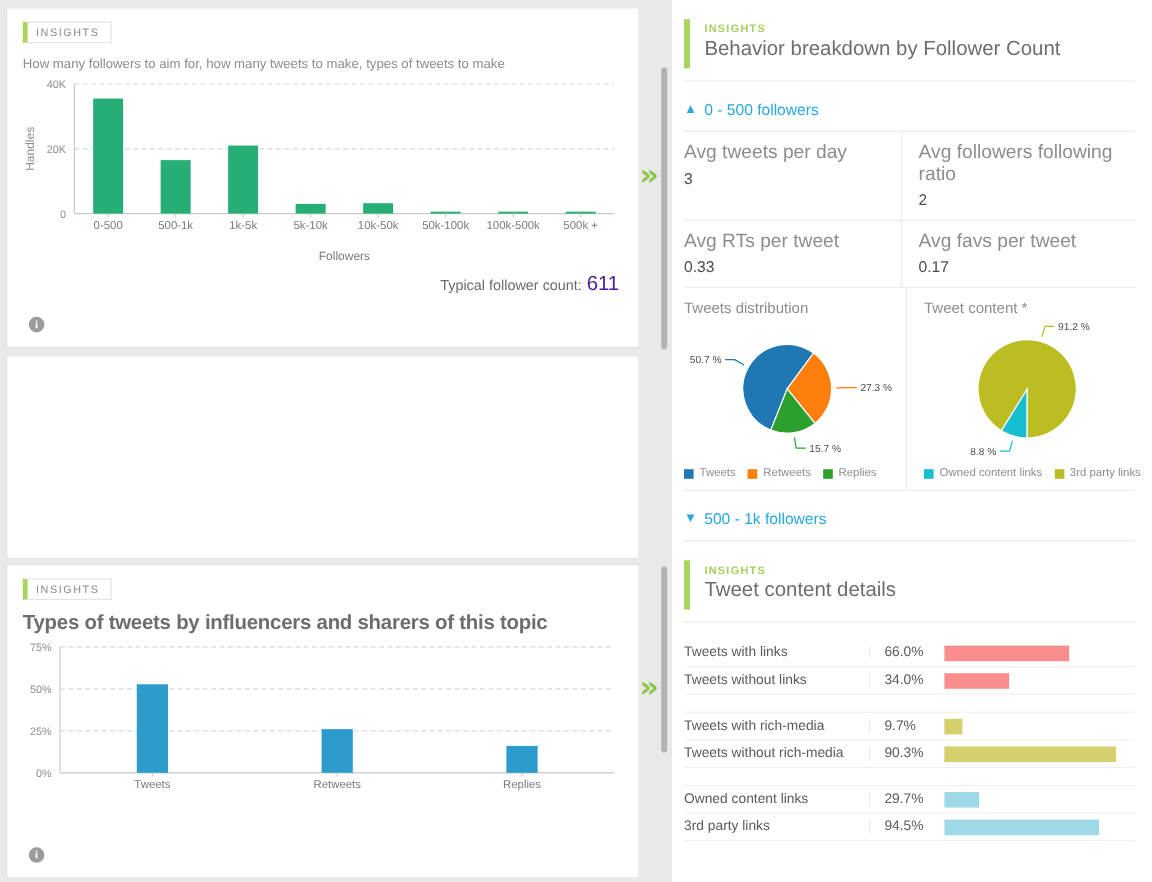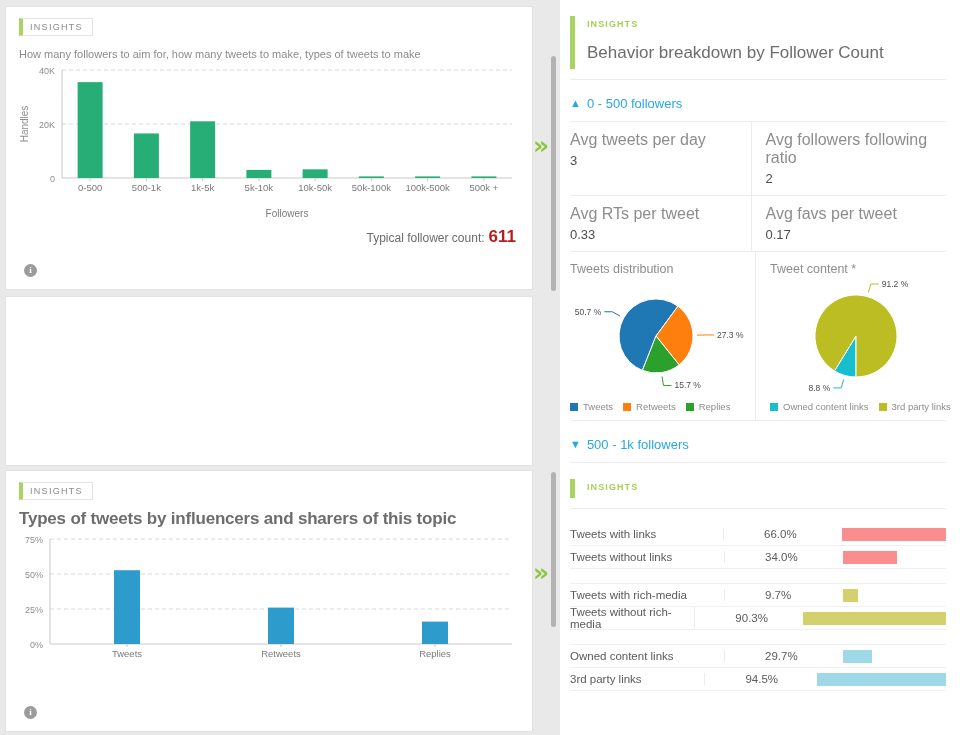--- a/index.html
+++ b/index.html
@@ -62,21 +62,21 @@
     text-align:center; line-height:13px;
   }
 
   
   .chart-wrap { position:relative; }
 
   .typical {
     position:absolute; right:16px; bottom:42px;
     font-size:12px; color:#6b6b6b;
   }
-  .typical b { color:#b91c1c; font-size:17px; font-weight:bold; margin-left:4px;}
+  .typical b { color:#4c1d95; font-size:17px; font-weight:normal; margin-left:4px;}
 
   
   .chevrons {
     position:absolute; width:26px; height:26px;
     color:#8cc63f; font-size:25px; font-weight:bold; line-height:26px;
     font-family:"DejaVu Sans", sans-serif;
     text-align:center; cursor:pointer;
   }
   #chev-top    { left:528px; top:133px; }
   #chev-bottom { left:528px; top:560px; }
@@ -96,21 +96,21 @@
   .panel-head {
     margin:16px 14px 0 10px;
     padding:3px 0 6px 12px;
     border-left:5px solid #a8d45f;
     position:relative;
   }
   .panel-head .kicker {
     font-size:9px; letter-spacing:1.1px; color:#a8cf5a; font-weight:bold;
   }
   .panel-head .ptitle {
-    font-size:17px; color:#6d6d6d; margin-top:14px;
+    font-size:17px; color:#6d6d6d; margin-top:2px;
   }
   .hr { height:1px; background:#ececec; margin:10px 14px 0 10px; }
 
   .accordion {
     margin:16px 14px 0 10px;
     font-size:13px; color:#28a8e0; cursor:pointer;
     display:flex; align-items:center; gap:6px;
   }
   .caret { font-size:11px; color:#28a8e0; line-height:1; }
 
@@ -124,21 +124,21 @@
   .pies { display:flex; margin:0 14px 0 10px; border-bottom:1px solid #ececec;align-items:flex-end; }
   .pie-box { flex:1; padding:10px 0 8px 0; }
   .pie-box + .pie-box { padding-left:14px; border-left:1px solid #ececec; }
   .pie-title { font-size:12.5px; color:#8d8d8d; margin-bottom:2px; }
   .legend { display:flex; flex-wrap:wrap; gap:4px 10px; margin-top:2px; }
   .legend-item { display:flex; align-items:center; gap:5px; font-size:9.5px; color:#8d8d8d; }
   .swatch { width:8px; height:8px; display:inline-block; }
 
   
   .bars-table { margin:14px 14px 0 10px; }
-  .bar-row { display:flex; align-items:center; height:23px; border-bottom:1px solid #f0f0f0;gap:28px; }
+  .bar-row { display:flex; align-items:center; height:23px; border-bottom:1px solid #f0f0f0; }
   .bar-row.spacer { border-bottom:1px solid #f0f0f0; height:15px; }
   .bar-label { width:155px; font-size:11.5px; color:#5a5a5a; border-right:1px solid #ececec; padding-right:6px;}
   .bar-pct { width:62px; font-size:11.5px; color:#5a5a5a; padding-left:12px; }
   .bar-track { flex:1; height:23px; display:flex; align-items:center; }
   .bar-fill { height:13px; }
 </style>
 </head>
 <body>
 
 <div class="page-accent"></div>
@@ -326,20 +326,21 @@
   </div>
 
   <div class="accordion">
     <span class="caret">▼</span>
     <span>500 - 1k followers</span>
   </div>
   <div class="hr"></div>
 
   <div class="panel-head">
     <div class="kicker">INSIGHTS</div>
+    <div class="ptitle">Tweet content details</div>
   </div>
   <div class="hr"></div>
 
   <div class="bars-table" id="bars-table">
       <div class="bar-row">
         <div class="bar-label">Tweets with links</div>
         <div class="bar-pct">66.0%</div>
         <div class="bar-track">
           <div class="bar-fill" style="width: 104.28px; background: rgb(250, 142, 142);"></div>
         </div>

